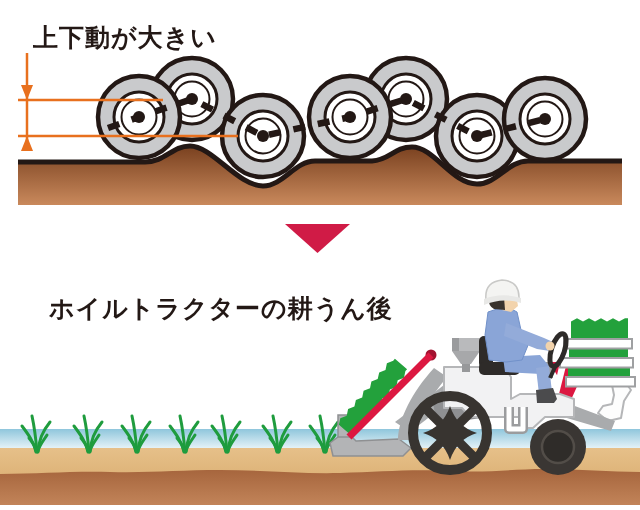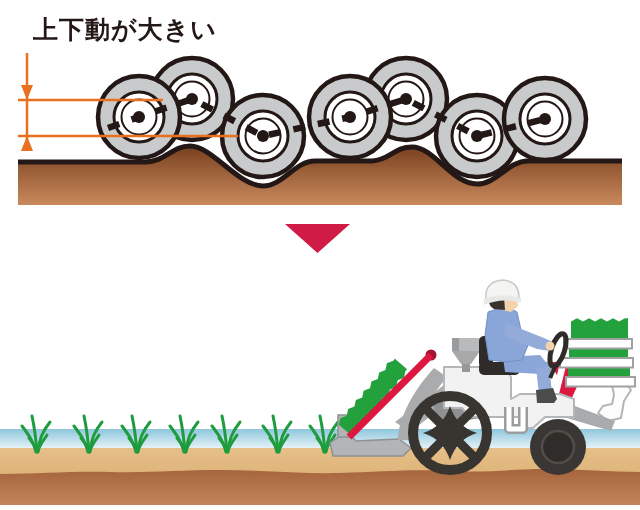--- a/index.html
+++ b/index.html
@@ -1,20 +1,20 @@
 <!DOCTYPE html>
 <html><head>
 <meta charset="utf-8">
 <style>
   html,body{margin:0;padding:0;background:#fff;}
   .stage{position:relative;width:640px;height:510px;background:#fff;overflow:hidden;
          font-family:"Liberation Sans",sans-serif;}
   .stage svg{position:absolute;left:0;top:0;}
   .caption{position:absolute;color:#231815;font-size:25px;font-weight:600;
-           letter-spacing:1px;white-space:nowrap;}
+           letter-spacing:1px;white-space:nowrap;margin-top:8px;}
   #cap-top{left:33px;top:13px;}
   #cap-bottom{left:49px;top:284px;}
 </style>
 </head>
 <body>
 
 <div class="stage">
 
 <svg id="scene" width="640" height="510" viewBox="0 0 640 510">
   <defs>
@@ -172,14 +172,15 @@
         <circle cx="450" cy="433" r="37" fill="none" stroke-width="10"></circle>
         <line x1="426.7" y1="409.7" x2="473.3" y2="456.3" stroke-width="9"></line>
         <line x1="426.7" y1="456.3" x2="473.3" y2="409.7" stroke-width="9"></line>
         <path stroke="none" fill="#383430" d="M450,406 Q457,427 477,433 Q457,439 450,460 Q443,439 423,433 Q443,427 450,406 Z"></path>
       </g>
     </g>
   </g>
 </svg>
 
 <div id="cap-top" class="caption">上下動が大きい</div>
+<div id="cap-bottom" class="caption">ホイルトラクターの耕うん後</div>
 
 </div>
 
 </body></html>

